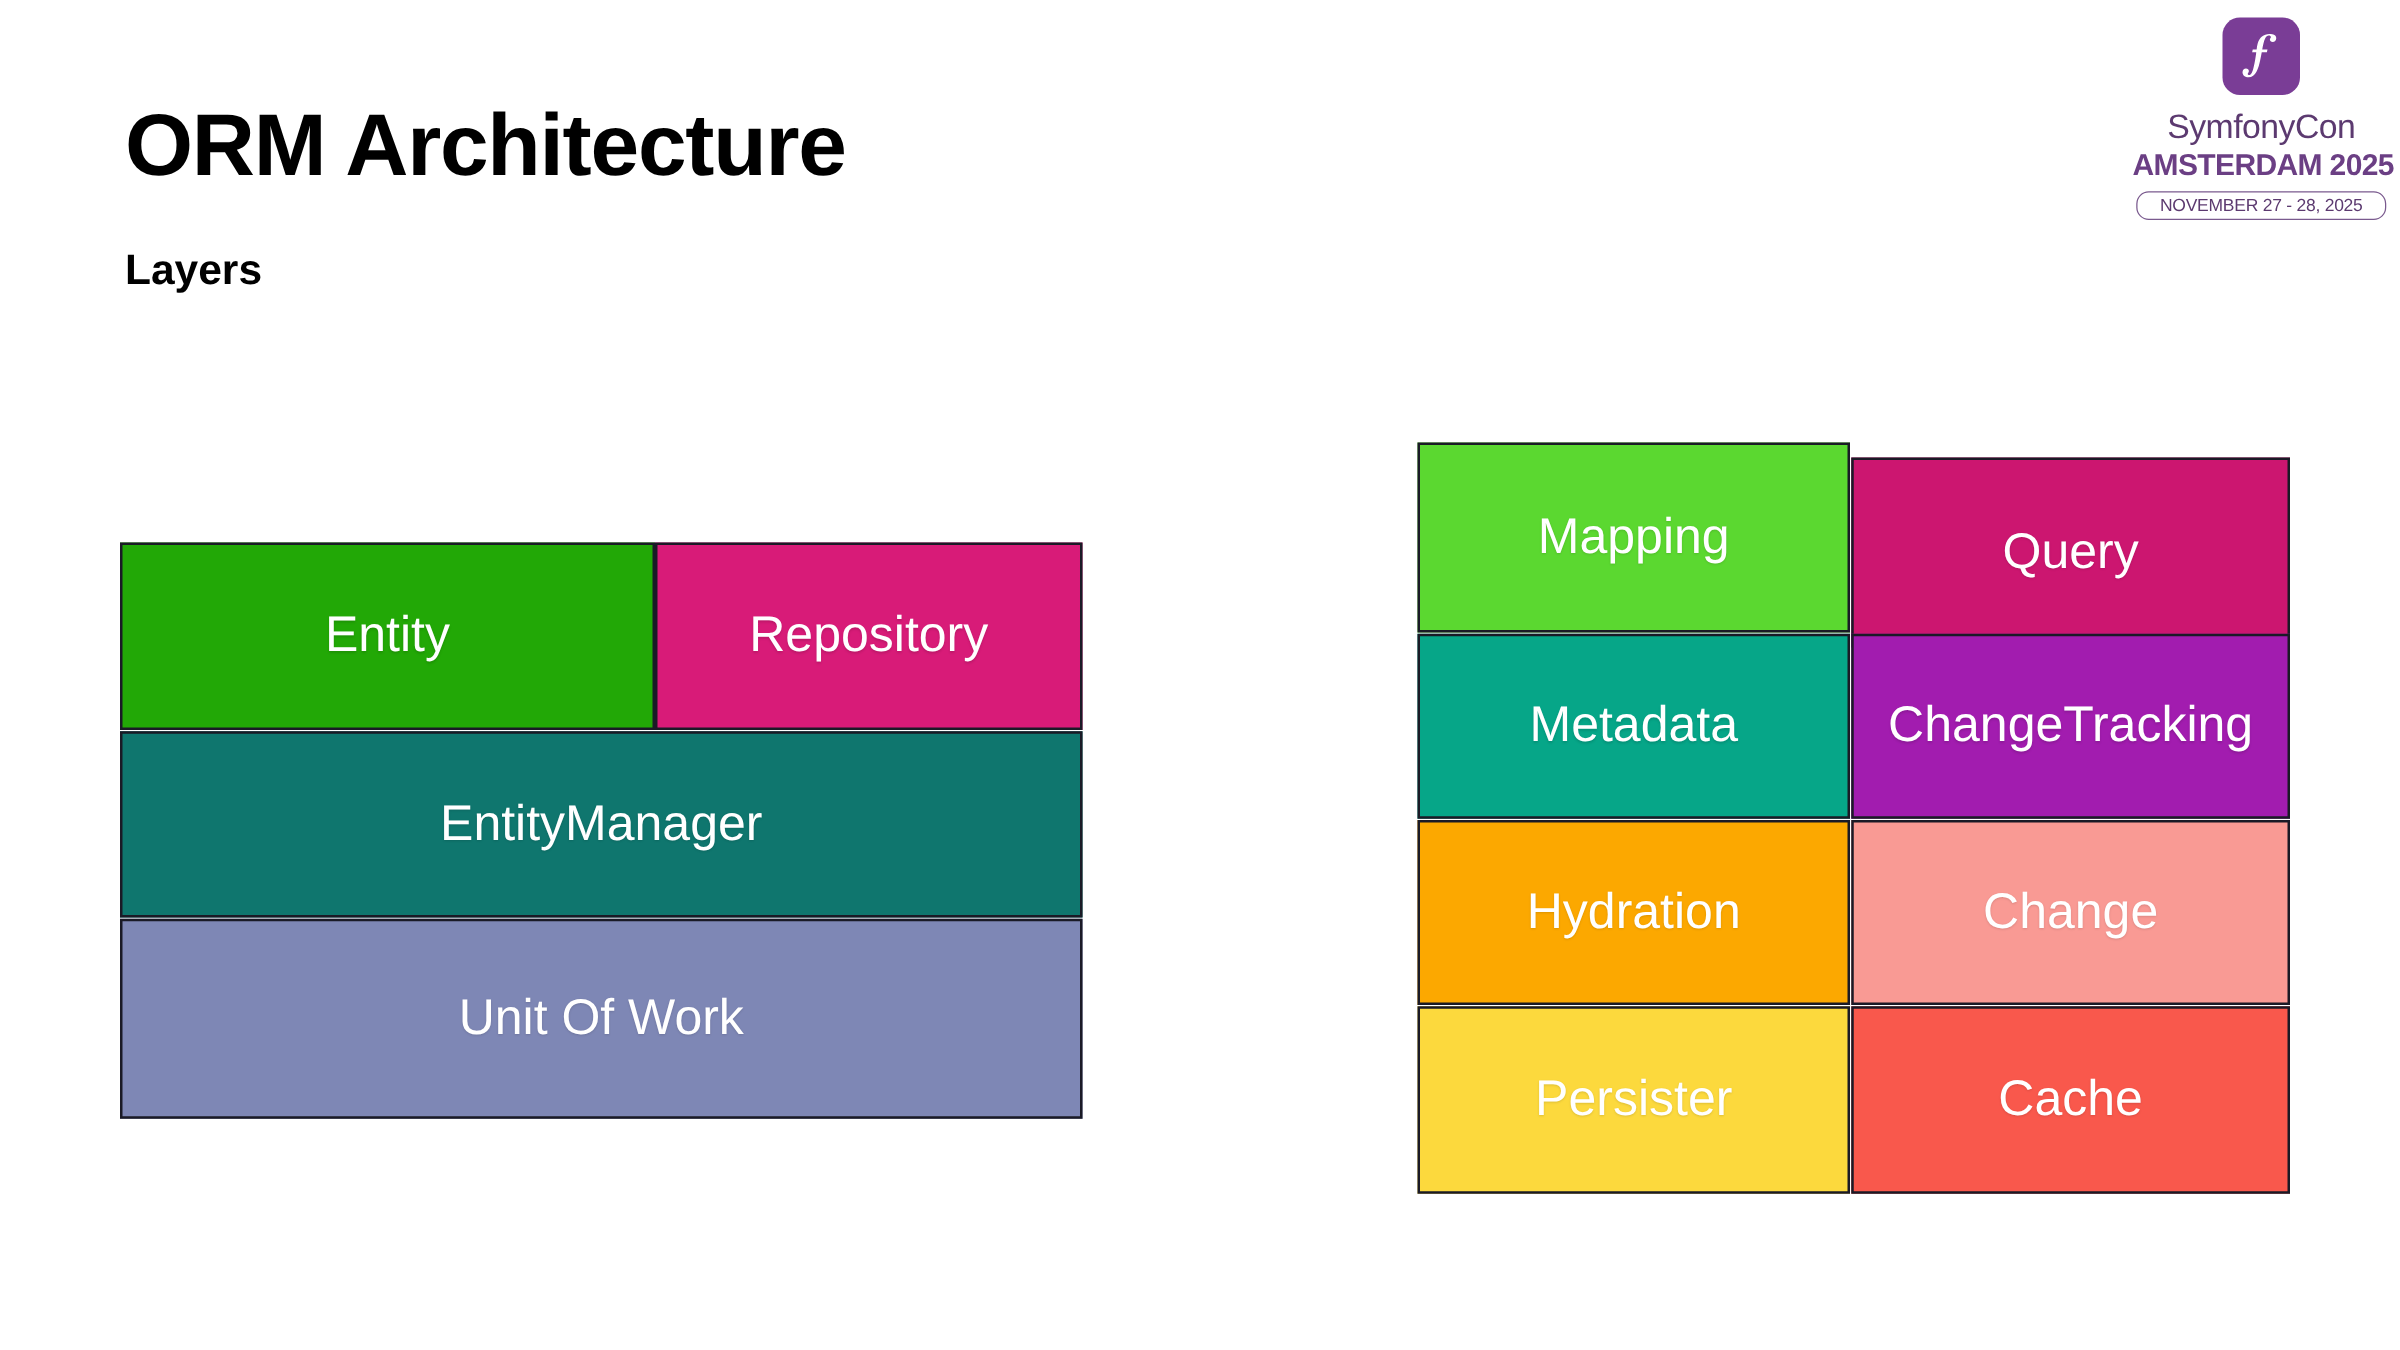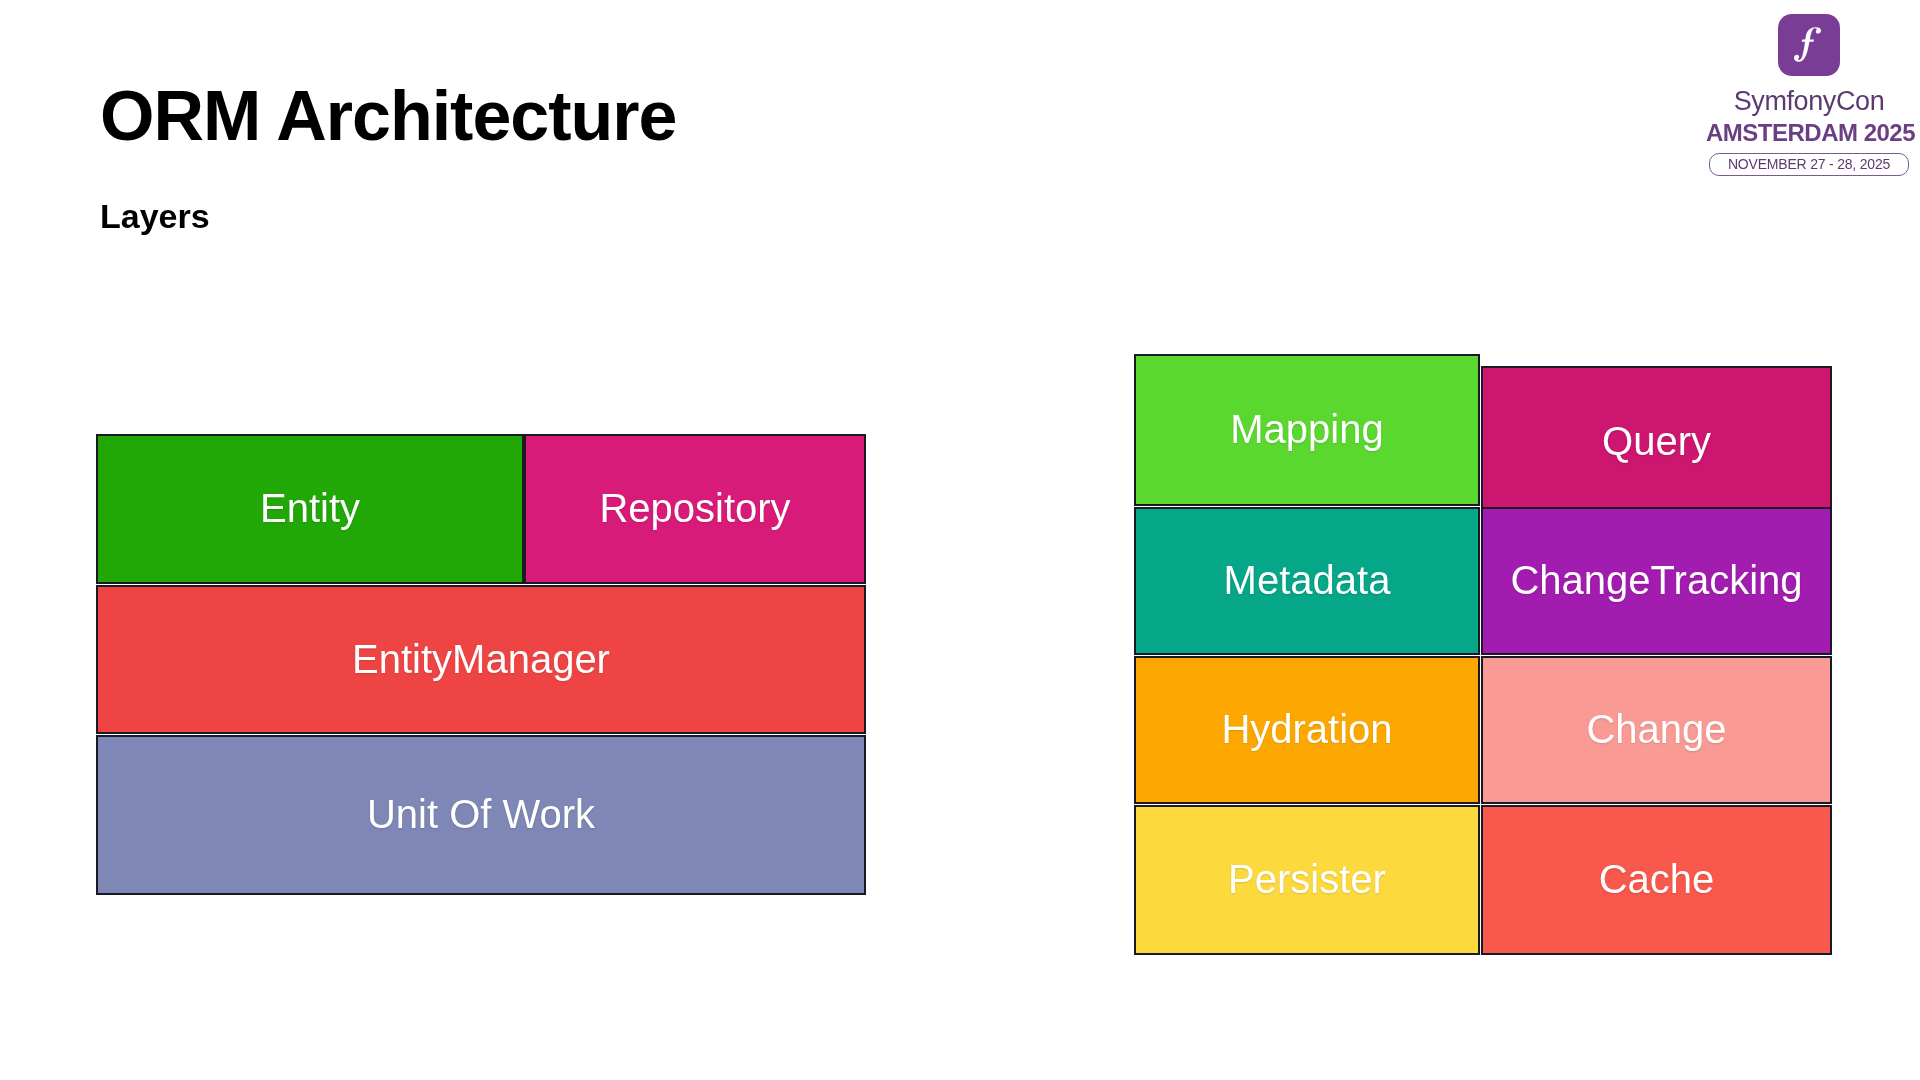--- a/index.html
+++ b/index.html
@@ -92,21 +92,21 @@
     </div>
     <div id="logo-wordmark">SymfonyCon</div>
     <div id="logo-city">AMSTERDAM 2025</div>
     <div id="logo-dates">NOVEMBER 27 - 28, 2025</div>
   </div>
 
   <div class="blk" id="blk-entity" style="background: rgb(34, 168, 6); border-color: rgb(26, 26, 38); color: rgb(255, 255, 255);">Entity</div>
 
   <div class="blk" id="blk-repository" style="background: rgb(216, 27, 120); border-color: rgb(26, 26, 38); color: rgb(255, 255, 255);">Repository</div>
 
-  <div class="blk" id="blk-entitymanager" style="background: #ef4444; border-color: rgb(26, 26, 38); color: rgb(255, 255, 255);">EntityManager</div>
+  <div class="blk" id="blk-entitymanager" style="background: #0f766e; border-color: rgb(26, 26, 38); color: rgb(255, 255, 255);">EntityManager</div>
 
   <div class="blk" id="blk-unitofwork" style="background: rgb(126, 135, 181); border-color: rgb(26, 26, 38); color: rgb(255, 255, 255);">Unit Of Work</div>
 
   <div class="blk" id="blk-mapping" style="background: rgb(91, 216, 48); border-color: rgb(26, 26, 38); color: rgb(255, 255, 255);">Mapping</div>
 
   <div class="blk" id="blk-query" style="background: rgb(204, 22, 112); border-color: rgb(26, 26, 38); color: rgb(255, 255, 255);">Query</div>
 
   <div class="blk" id="blk-metadata" style="background: rgb(6, 166, 136); border-color: rgb(26, 26, 38); color: rgb(255, 255, 255);">Metadata</div>
 
   <div class="blk two-line" id="blk-change" style="background: #a21caf; border-color: rgb(26, 26, 38); color: rgb(255, 255, 255);">

